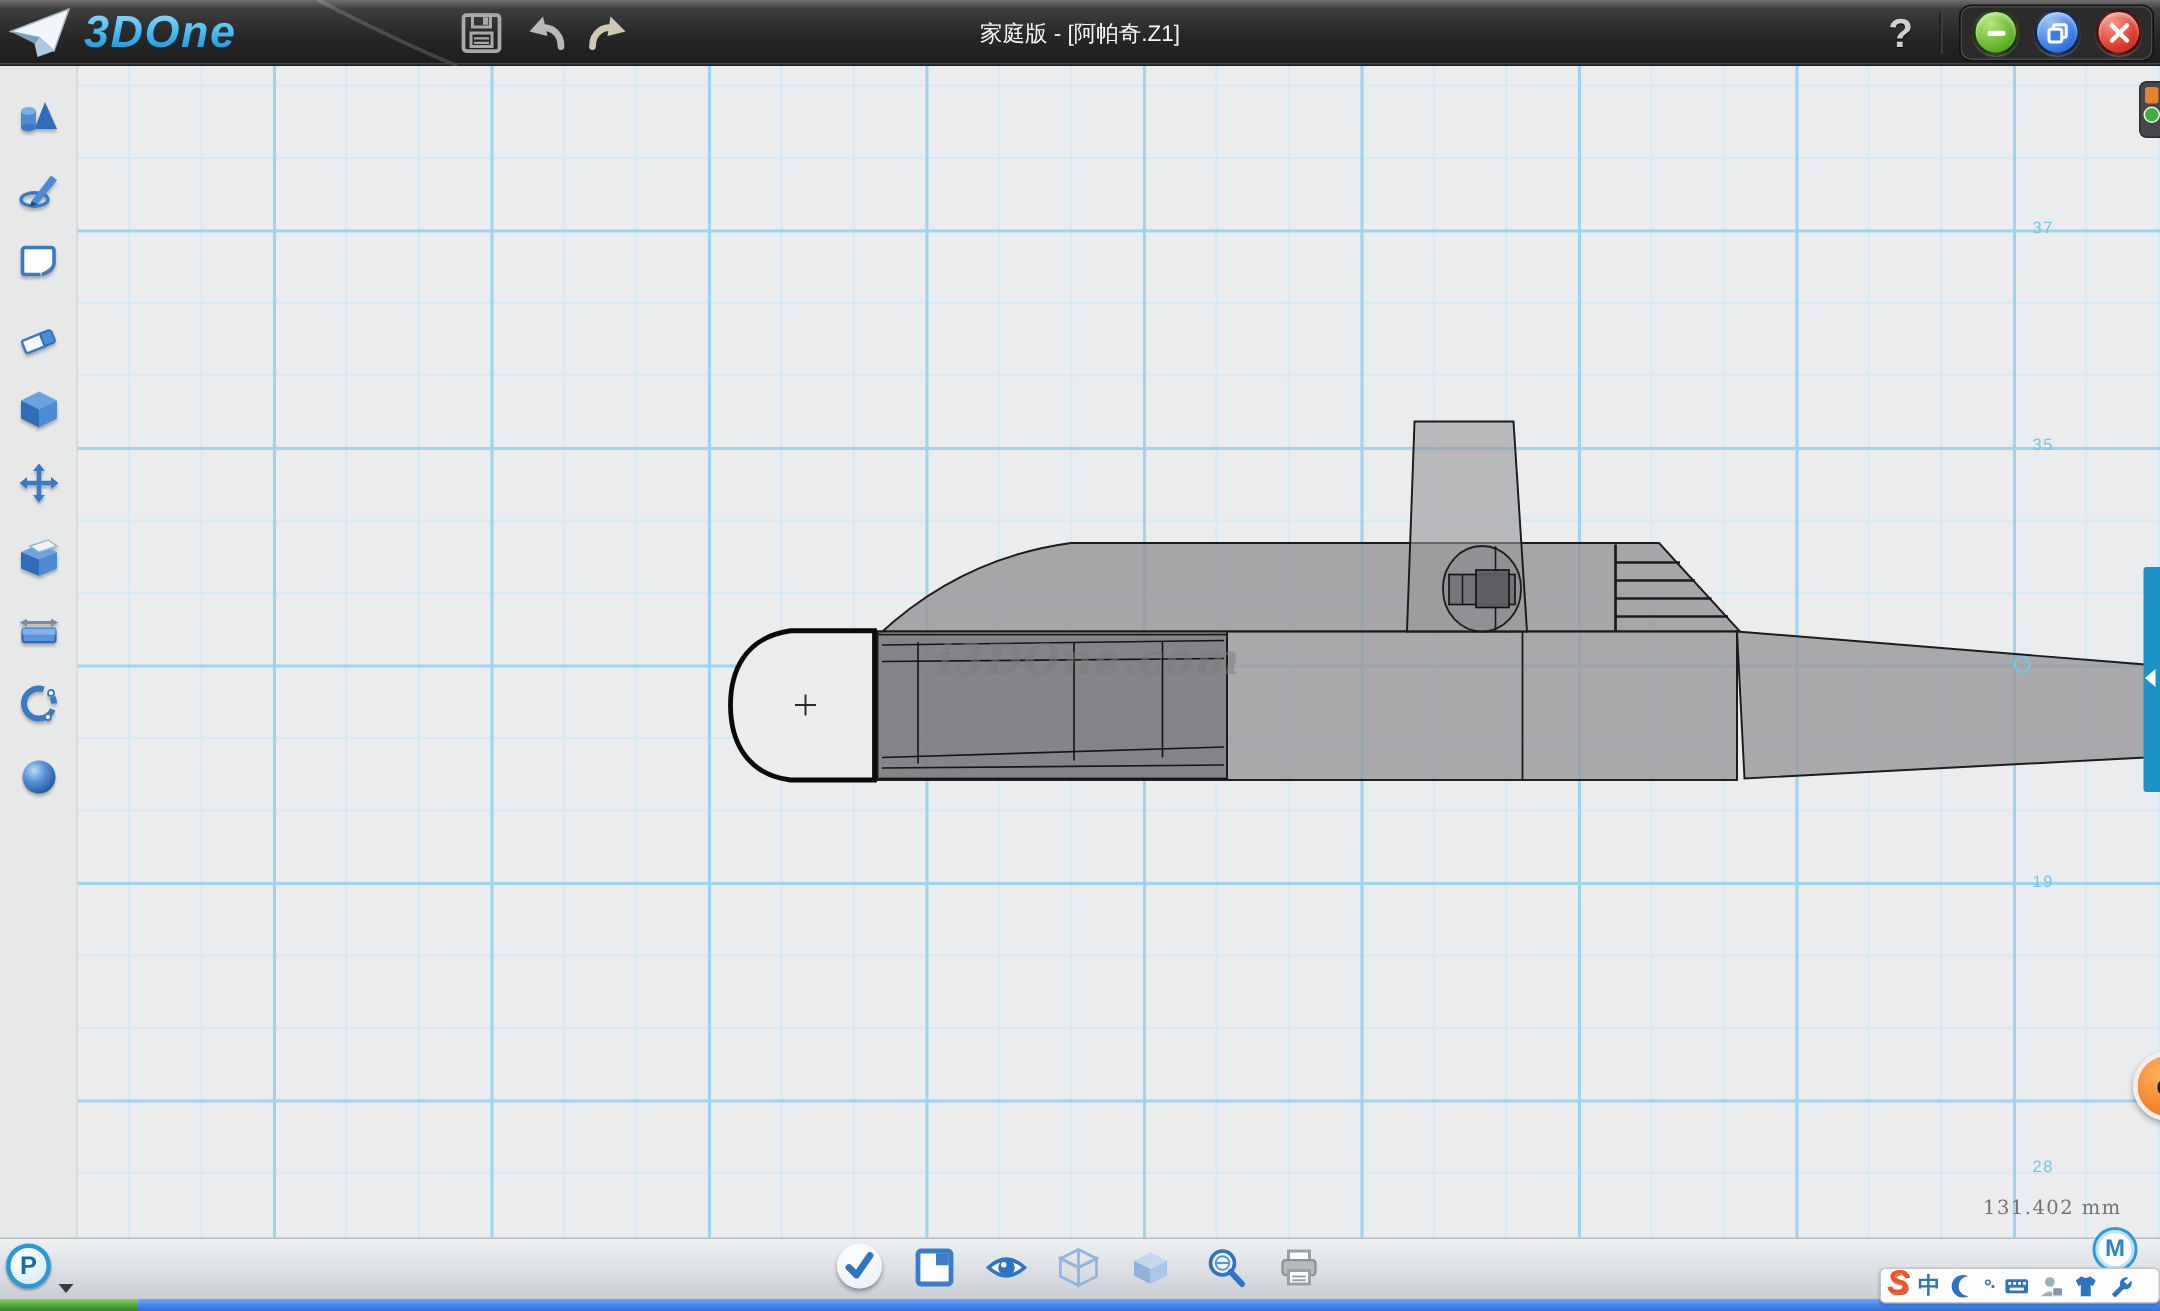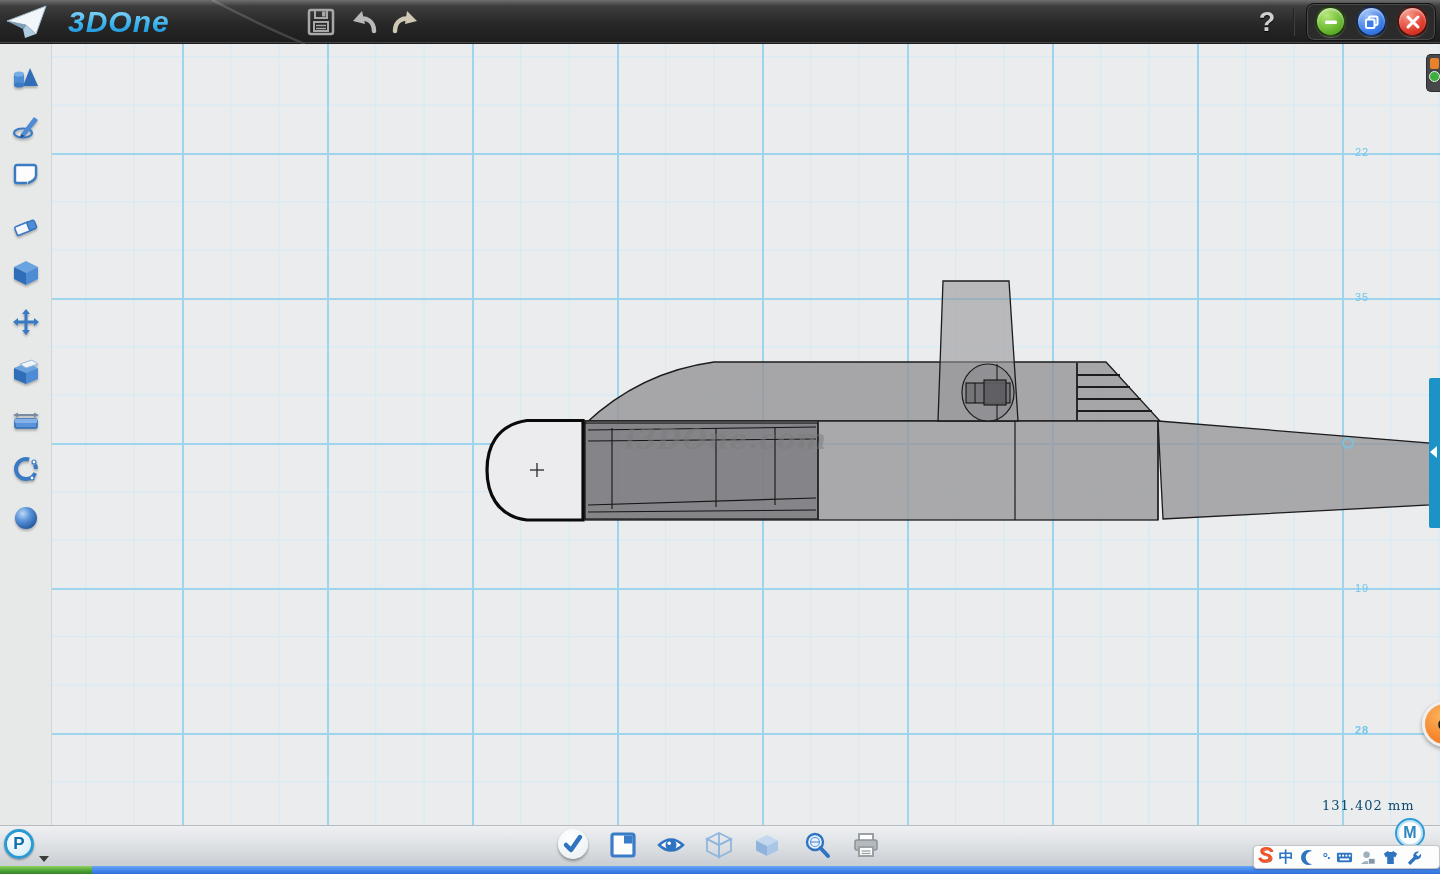--- a/index.html
+++ b/index.html
@@ -4,21 +4,21 @@
 <style>
   * { margin:0; padding:0; box-sizing:border-box; }
   html,body { width:1440px; height:874px; overflow:hidden; font-family:"Liberation Sans",sans-serif; background:#ebeced; }
   .abs { position:absolute; }
   #stage { position:relative; width:1440px; height:874px; overflow:hidden; }
 
   
   #titlebar { left:0; top:0; width:1440px; height:44px;
     background:linear-gradient(180deg,#6e6e6e 0%,#3d3d3d 14%,#272727 55%,#1c1c1c 100%);
     z-index:30; }
-  #brand-wrap { left:6px; top:3px; height:38px; display:flex; align-items:center; gap:20px; }
+  #brand-wrap { left:6px; top:3px; height:38px; display:flex; align-items:center; gap:8px; }
   #brand-text { font-size:30px; font-style:italic; font-weight:bold; letter-spacing:1px;
     background:linear-gradient(180deg,#9fe0fa 0%,#3db4ef 55%,#0f86cf 100%);
     -webkit-background-clip:text; background-clip:text; color:transparent;
     text-shadow:0 0 1px rgba(0,0,0,.0); }
   .tb-icon { top:7px; width:30px; height:30px; }
   #win-title { left:420px; top:0; width:600px; height:44px; display:flex; align-items:center; justify-content:center;
     color:#f4f4f4; font-size:15px; }
   #help-q { left:1252px; top:4px; width:30px; height:36px; color:#cfcfcf; font-size:27px; font-weight:bold;
     display:flex; align-items:center; justify-content:center; text-shadow:0 1px 1px #000; }
   #tb-sep { left:1293px; top:8px; width:2px; height:28px; background:linear-gradient(90deg,#141414,#4d4d4d); }
@@ -39,21 +39,21 @@
   #canvas { left:52px; top:44px; width:1388px; height:781px; background-color:#ebeced;
     background-image:
       linear-gradient(to right,#9fd4ee 0 2px,transparent 2px),
       linear-gradient(to bottom,#9fd4ee 0 2px,transparent 2px),
       linear-gradient(to right,#d3eaf7 0 1px,transparent 1px),
       linear-gradient(to bottom,#d3eaf7 0 1px,transparent 1px);
     background-size:145px 100%,100% 145px,48.33px 100%,100% 48.33px;
     background-position:130px 0,0 109px,33.3px 0,0 12.3px; z-index:1; }
   #model-svg { left:0; top:0; width:1440px; height:874px; z-index:5; pointer-events:none; }
   .grid-marker { color:#74c6e9; font-size:11px; z-index:6; letter-spacing:1px; }
-  #measure-label { left:1322px; top:798px; z-index:6; color:#0c4a6e; font-size:13px;
+  #measure-label { left:1322px; top:798px; z-index:6; color:#737373; font-size:13px;
     font-family:"DejaVu Serif",serif; letter-spacing:1px; }
   #corner-tab { left:1426px; top:54px; width:14px; height:38px; background:#47474b; border:1px solid #2c2c2e;
     border-right:none; border-radius:5px 0 0 5px; z-index:7; }
   #corner-orange { left:1430px; top:58px; width:9px; height:11px; background:#e8812c; border-radius:2px; z-index:8; }
   #corner-green { left:1429px; top:71px; width:11px; height:11px; background:#3fae3f; border:1px solid #e8f5e8; border-radius:50%; z-index:8; }
   #right-handle { left:1429px; top:378px; width:11px; height:150px; background:#1b93c6; border-radius:2px 0 0 2px; z-index:7; }
   #right-handle-arrow { left:1430px; top:446px; width:0; height:0; border-top:6px solid transparent;
     border-bottom:6px solid transparent; border-right:7px solid #ffffff; z-index:8; }
   #side-badge { left:1422px; top:701px; width:46px; height:46px; border-radius:50%;
     background:radial-gradient(circle at 38% 30%,#fbb25b,#f5862e 60%,#e86d12);
@@ -120,20 +120,21 @@
     </svg>
     <svg class="abs tb-icon" style="left:350px" viewBox="0 0 30 30">
       <path d="M24,24 C24,14 16,10 9,12" fill="none" stroke="#b9b9b9" stroke-width="4.5" stroke-linecap="round"></path>
       <polygon points="12,4 3,14 15,17" fill="#b9b9b9"></polygon>
     </svg>
     <svg class="abs tb-icon" style="left:390px" viewBox="0 0 30 30">
       <path d="M5,24 C5,14 13,10 20,12" fill="none" stroke="#cfc9b4" stroke-width="4.5" stroke-linecap="round"></path>
       <polygon points="17,4 27,14 15,17" fill="#cfc9b4"></polygon>
     </svg>
 
+    <div class="abs" id="win-title">家庭版 - [阿帕奇.Z1]</div>
 
     <div class="abs" id="help-q">?</div>
     <div class="abs" id="tb-sep"></div>
     <div class="abs" id="win-btn-panel"></div>
     <div class="abs win-btn" id="btn-min">
       <svg width="16" height="16">
           <rect x="2" y="6.5" width="12" height="3.5" rx="1.5" fill="#fff"></rect>
         </svg>
     </div>
     <div class="abs win-btn" id="btn-max">
@@ -257,24 +258,24 @@
     <g stroke="#2a2a2a" stroke-width="1.3">
       <line x1="530" y1="470" x2="544" y2="470"></line>
       <line x1="537" y1="463" x2="537" y2="477"></line>
     </g>
 
     <text x="625" y="449" font-family="DejaVu Serif,serif" font-style="italic" font-weight="bold" font-size="28" fill="#7c7c7c" fill-opacity="0.5" letter-spacing="1">i3DOne.com</text>
 
     <circle cx="1348" cy="443" r="5" fill="none" stroke="#74c6e9" stroke-width="1.5"></circle>
   </svg>
 
-  <div class="abs grid-marker" style="left:1355px; top:146px;">22</div>
+  <div class="abs grid-marker" style="left:1355px; top:146px;">37</div>
   <div class="abs grid-marker" style="left:1355px; top:291px;">35</div>
   <div class="abs grid-marker" style="left:1355px; top:582px;">19</div>
-  <div class="abs grid-marker" style="left:1355px; top:724px;font-weight:bold;">28</div>
+  <div class="abs grid-marker" style="left:1355px; top:772px;">28</div>
 
   <div class="abs" id="measure-label">131.402 mm</div>
 
   <div class="abs" id="corner-tab"></div>
   <div class="abs" id="corner-orange"></div>
   <div class="abs" id="corner-green"></div>
 
   <div class="abs" id="right-handle"></div>
   <div class="abs" id="right-handle-arrow"></div>
 

